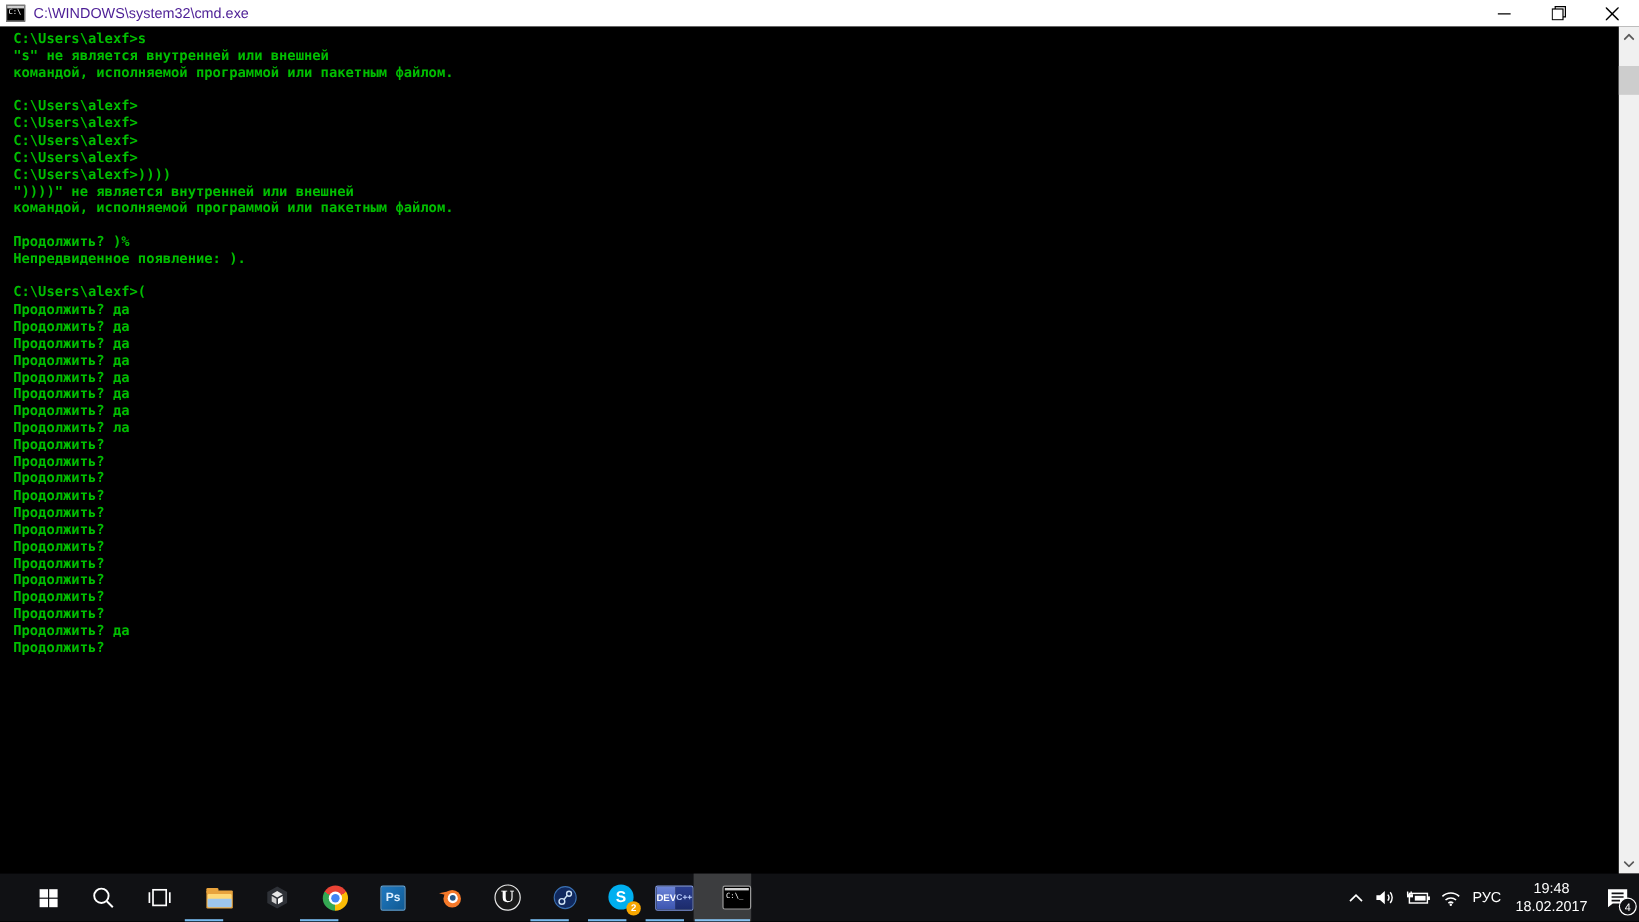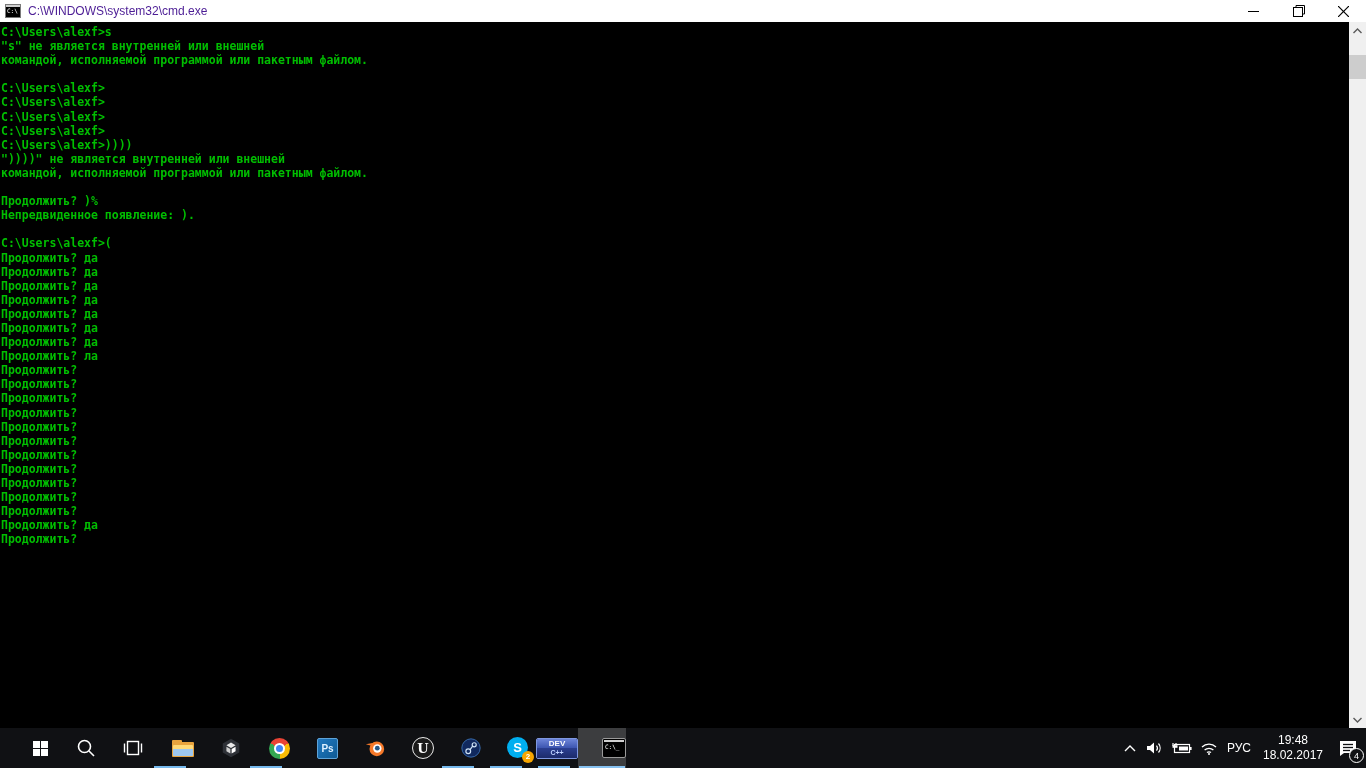--- a/index.html
+++ b/index.html
@@ -20,21 +20,21 @@
   .titlebar-title { font-size:12px; color:#4c1d95; white-space:nowrap; }
   .titlebar-spacer { flex:1; }
   .caption-btn { width:45px; height:22px; display:flex; align-items:center; justify-content:center; }
   .caption-btn svg { display:block; }
 
   
   .console {
     position:absolute; top:22px; left:0; width:1349px; height:706px;
     background:#000; overflow:hidden;
     font-family:"DejaVu Sans Mono", monospace; font-weight:bold;
-    font-size:11.5px; color:#00be00; padding:3px 0 0 1px;
+    font-size:11.5px; color:#00be00; padding:3px 0 0 11px;
   }
   .console-line { height:14.1px; line-height:14.1px; white-space:pre; }
 
   
   .scrollbar {
     position:absolute; top:22px; right:0; width:17px; height:706px;
     background:#f0f0f0; z-index:4;
   }
   .scroll-arrow { position:absolute; left:0; width:17px; height:17px; display:flex; align-items:center; justify-content:center; }
   .scroll-arrow.up { top:0; }
@@ -101,22 +101,22 @@
   .skype { position:relative; width:23px; height:23px; }
   .skype .ball { width:21px; height:21px; border-radius:50%; background:#00aff0;
     color:#fff; font-weight:bold; font-size:13px; display:flex; align-items:center; justify-content:center; }
   .badge {
     position:absolute; right:-4px; bottom:-3px; width:12px; height:12px; border-radius:50%;
     background:#f7a600; color:#fff; font-size:8px; font-weight:bold;
     display:flex; align-items:center; justify-content:center;
   }
 
   
-  .devcpp { width:42px; height:21px; border-radius:2px; overflow:hidden; border:1px solid #7e97e0;
-    display:flex; flex-direction:column; font-family:"Liberation Sans",sans-serif; }
+  .devcpp { width:32px; height:21px; border-radius:2px; overflow:hidden; border:1px solid #7e97e0;
+    display:flex; flex-direction:row; font-family:"Liberation Sans",sans-serif; }
   .devcpp .t { flex:1; background:linear-gradient(#6c84d8,#3c55b0); color:#fff; font-size:8px; font-weight:bold;
     display:flex; align-items:center; justify-content:center; letter-spacing:0; }
   .devcpp .b { flex:1; background:linear-gradient(#2b3f91,#1c2b6b); color:#bcd0ff; font-size:7px; font-weight:bold;
     display:flex; align-items:center; justify-content:center; }
 
   
   .cmdicon { position:relative; width:24px; height:20px; background:#000; border:1px solid #9a9a9a; border-radius:2px; }
   .cmdicon .bar { position:absolute; top:1px; left:1px; right:1px; height:2px; background:#d0d0d0; }
   .cmdicon .txt { position:absolute; top:4px; left:2px; color:#fff; font-family:"DejaVu Sans Mono",monospace; font-size:6px; line-height:7px; }
 

